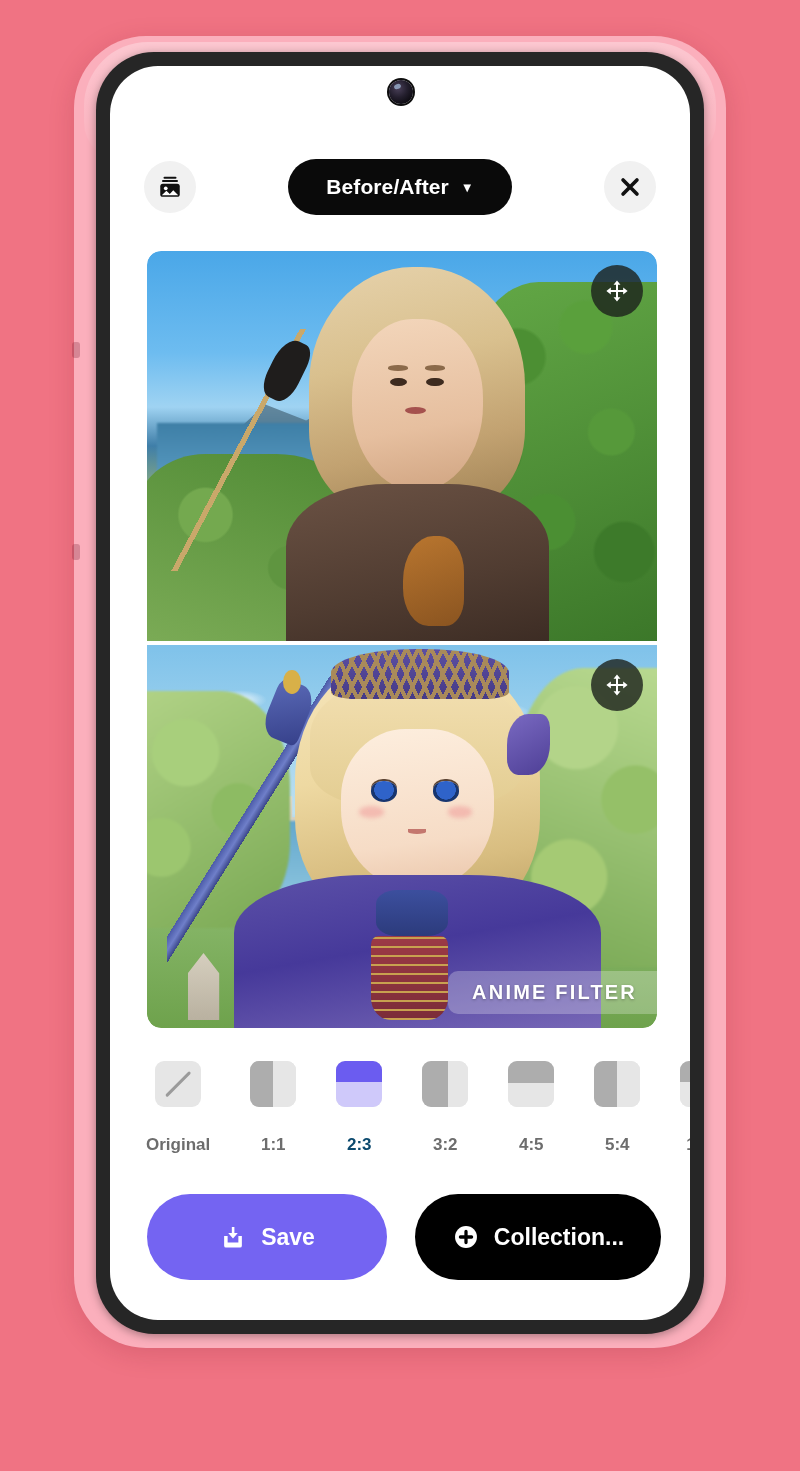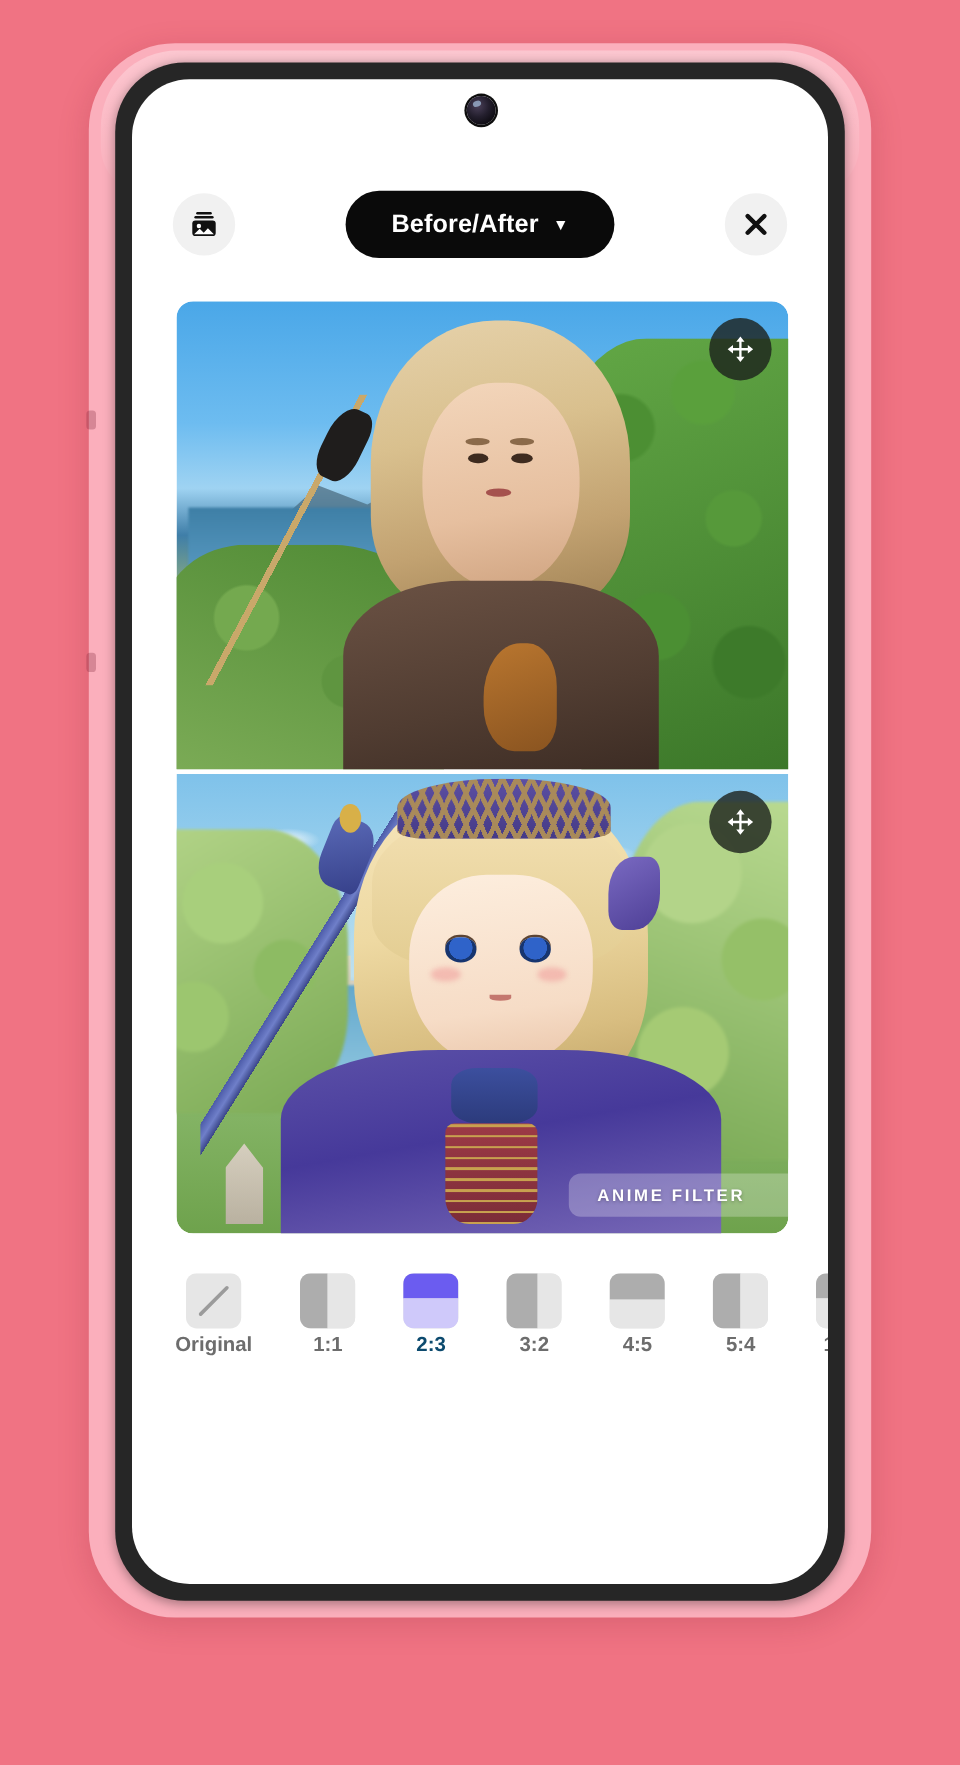--- a/index.html
+++ b/index.html
@@ -324,39 +324,39 @@
     position: absolute; right: 14px; top: 14px;
     width: 52px; height: 52px; border-radius: 50%;
     background: rgba(28,32,28,.80);
     display: flex; align-items: center; justify-content: center;
     cursor: move; z-index: 6;
   }
 
   
   .filter-badge {
     position: absolute; right: 0; bottom: 14px;
-    padding: 10px 36px 10px 24px;
+    padding: 10px 20px 10px 24px;
     background: rgba(255,255,255,.26);
     border-radius: 10px 0 0 10px;
-    color: #fff; font-size: 14px; font-weight: bold;
+    color: #fff; font-size: 20px; font-weight: bold;
     letter-spacing: 2.2px; z-index: 6;
     text-shadow: 0 1px 3px rgba(0,0,0,.3);
   }
 
   
   .ratio-strip {
     position: absolute; left: 0; top: 995px;
     width: 580px; height: 110px;
     display: flex; align-items: flex-start; gap: 40px;
     padding-left: 36px;
     overflow: hidden;
   }
   .ratio-item {
     display: flex; flex-direction: column; align-items: center;
-    gap: 4px; cursor: pointer; flex: 0 0 auto;
+    gap: 28px; cursor: pointer; flex: 0 0 auto;
   }
   .thumb {
     width: 46px; height: 46px; border-radius: 9px;
     background: #e6e6e6; overflow: hidden;
     display: flex; position: relative;
   }
   .thumb .fill { background: #adadad; }
   .thumb.h .fill { height: 100%; }
   .thumb.v { flex-direction: column; }
   .thumb.v .fill { width: 100%; }
@@ -533,15 +533,32 @@
 
     <div class="ratio-item">
       <div class="thumb v">
         <div class="fill" style="height:46%"></div>
           <div class="rest"></div>
       </div>
       <div class="ratio-label">16:9</div>
     </div>
   </div>
 
+  <div class="actions">
+    <div class="btn save">
+      <svg width="28" height="28" viewBox="0 0 24 24">
+        <path d="M11 3.4h2.2v5.2h2.9L12 13.2 7.9 8.6h3.1z" fill="#fff"></path>
+        <path d="M4.4 11.2h3v5.6h9.2v-5.6h3v8.2a1.6 1.6 0 0 1-1.6 1.6H6a1.6 1.6 0 0 1-1.6-1.6z" fill="#fff"></path>
+      </svg>
+      <span>Save</span>
+    </div>
+
+    <div class="btn collection">
+      <svg width="28" height="28" viewBox="0 0 24 24">
+        <circle cx="12" cy="12" r="9.4" fill="#fff"></circle>
+        <path d="M12 7.2v9.6 M7.2 12h9.6" stroke="#000" stroke-width="2.8" stroke-linecap="round"></path>
+      </svg>
+      <span>Collection...</span>
+    </div>
+  </div>
 </div>
 
 <div class="camera"></div>
 
 </body></html>

